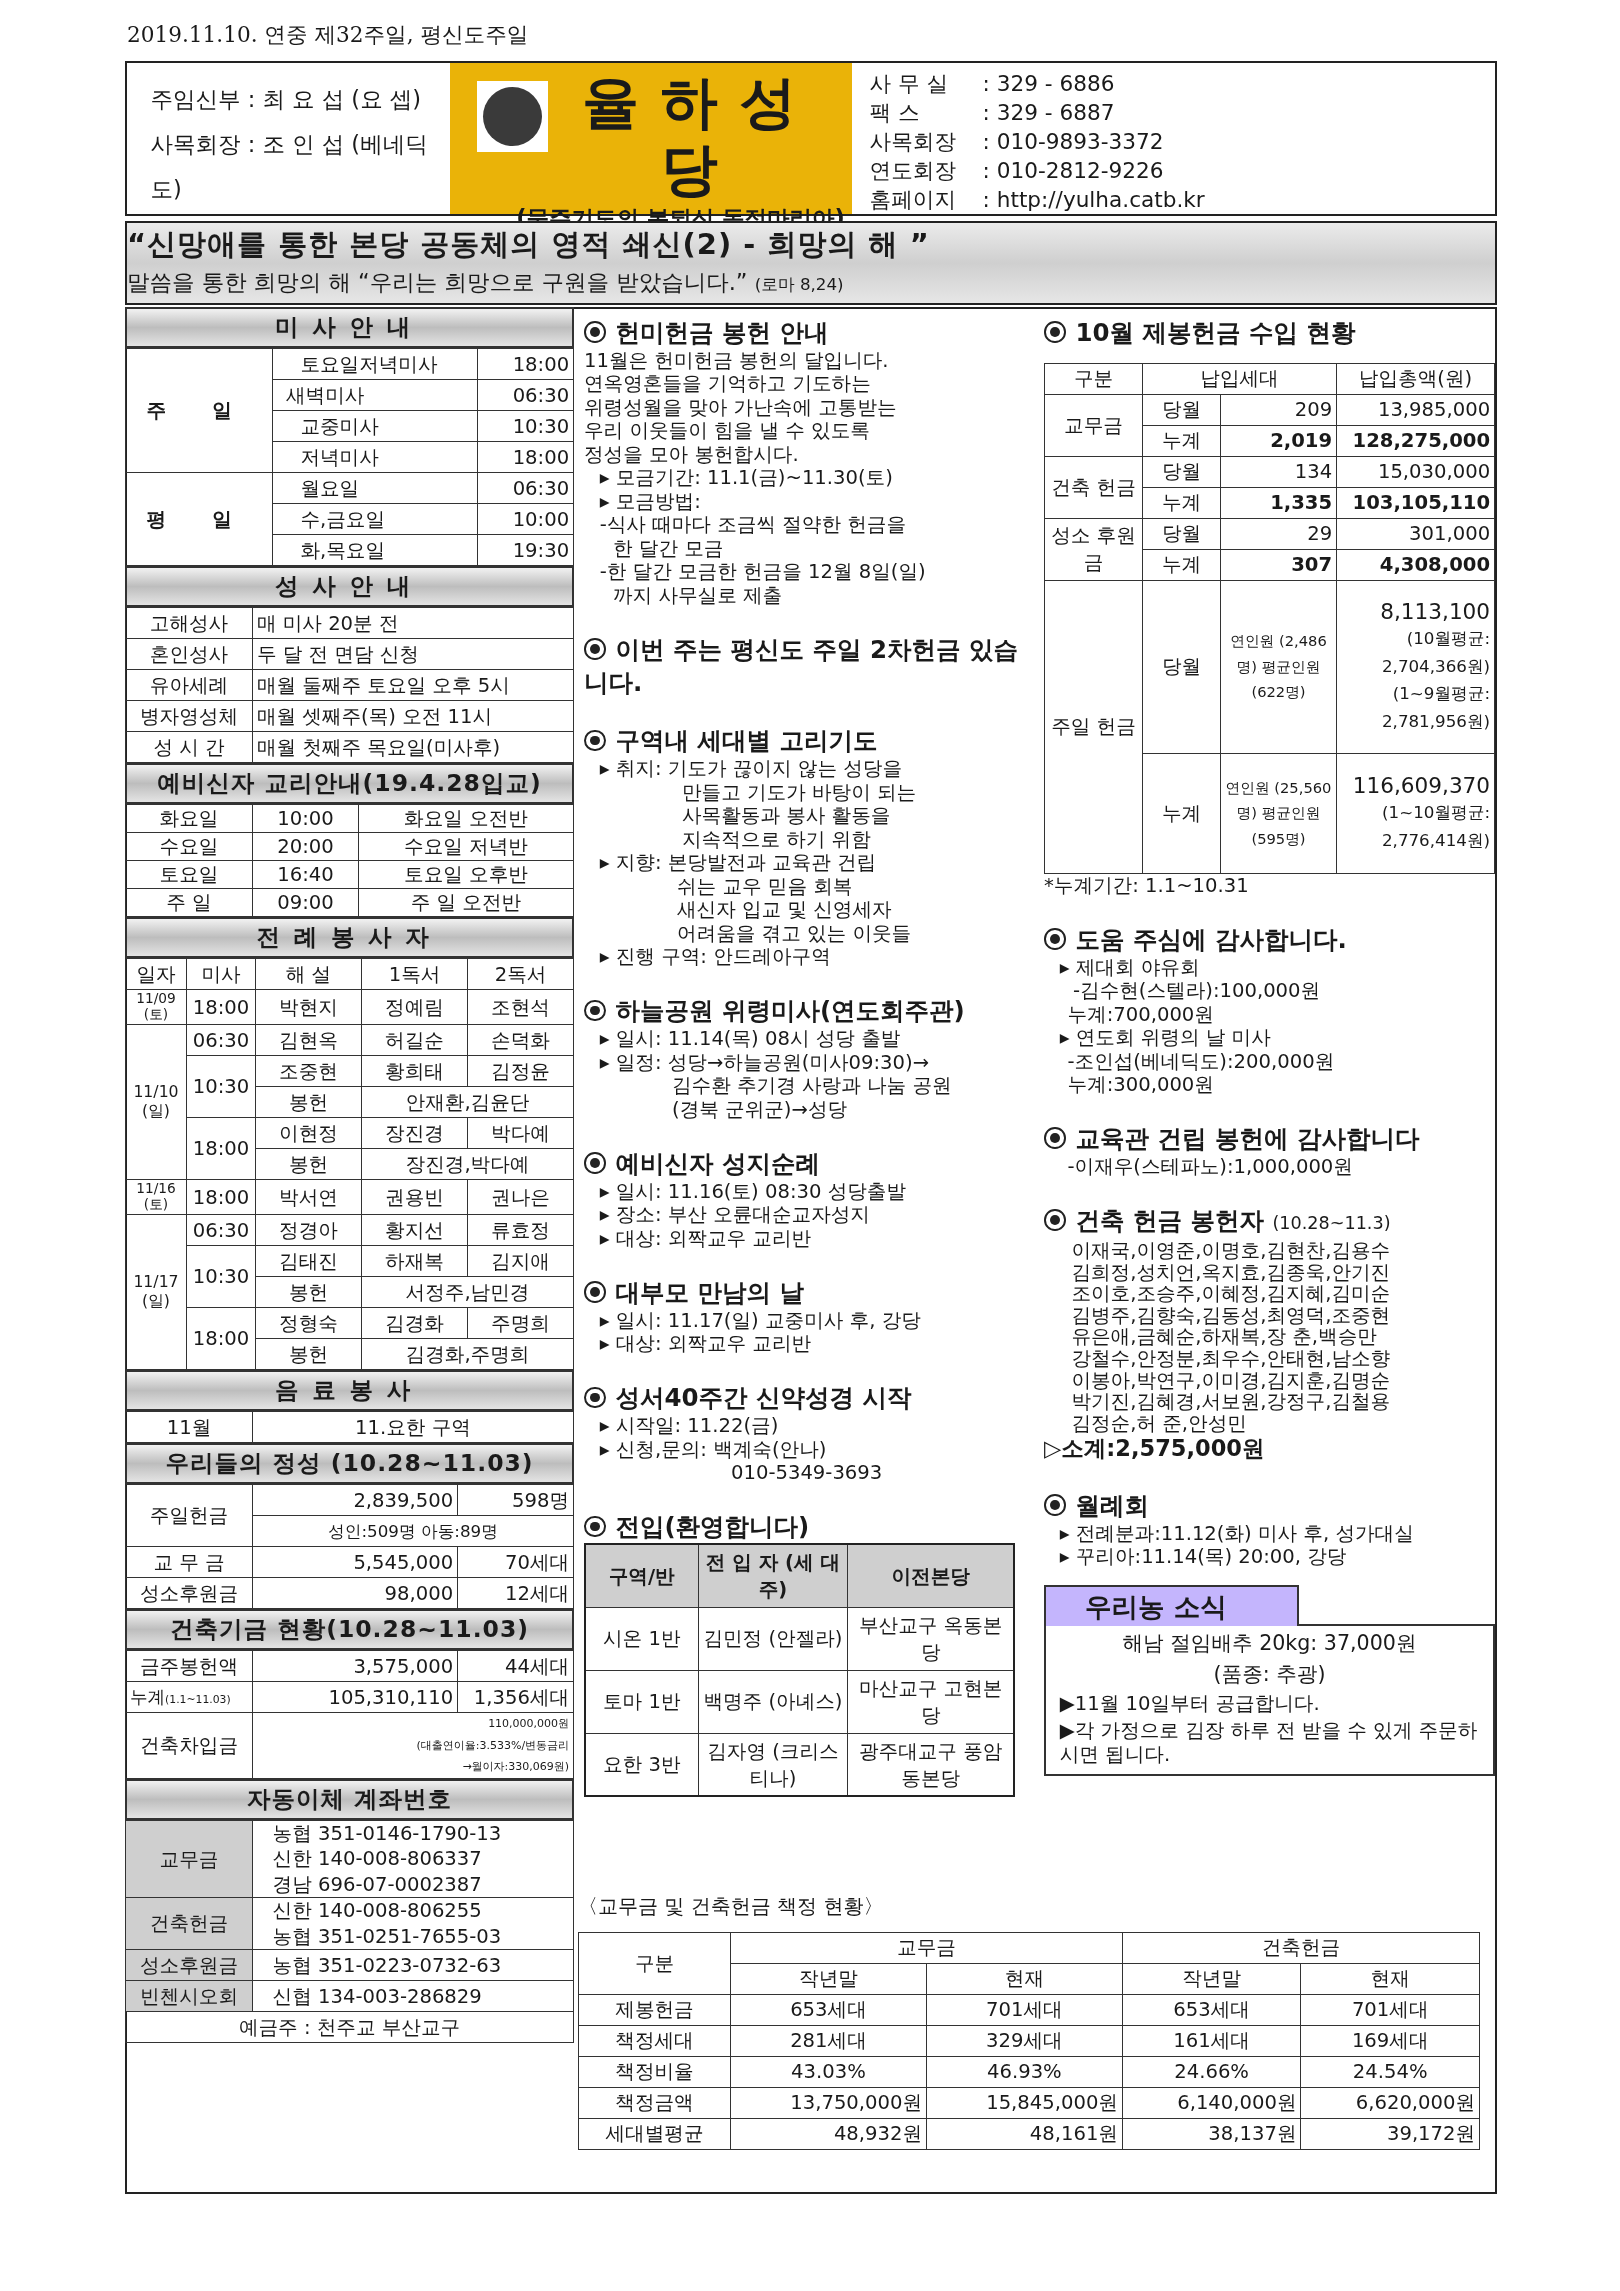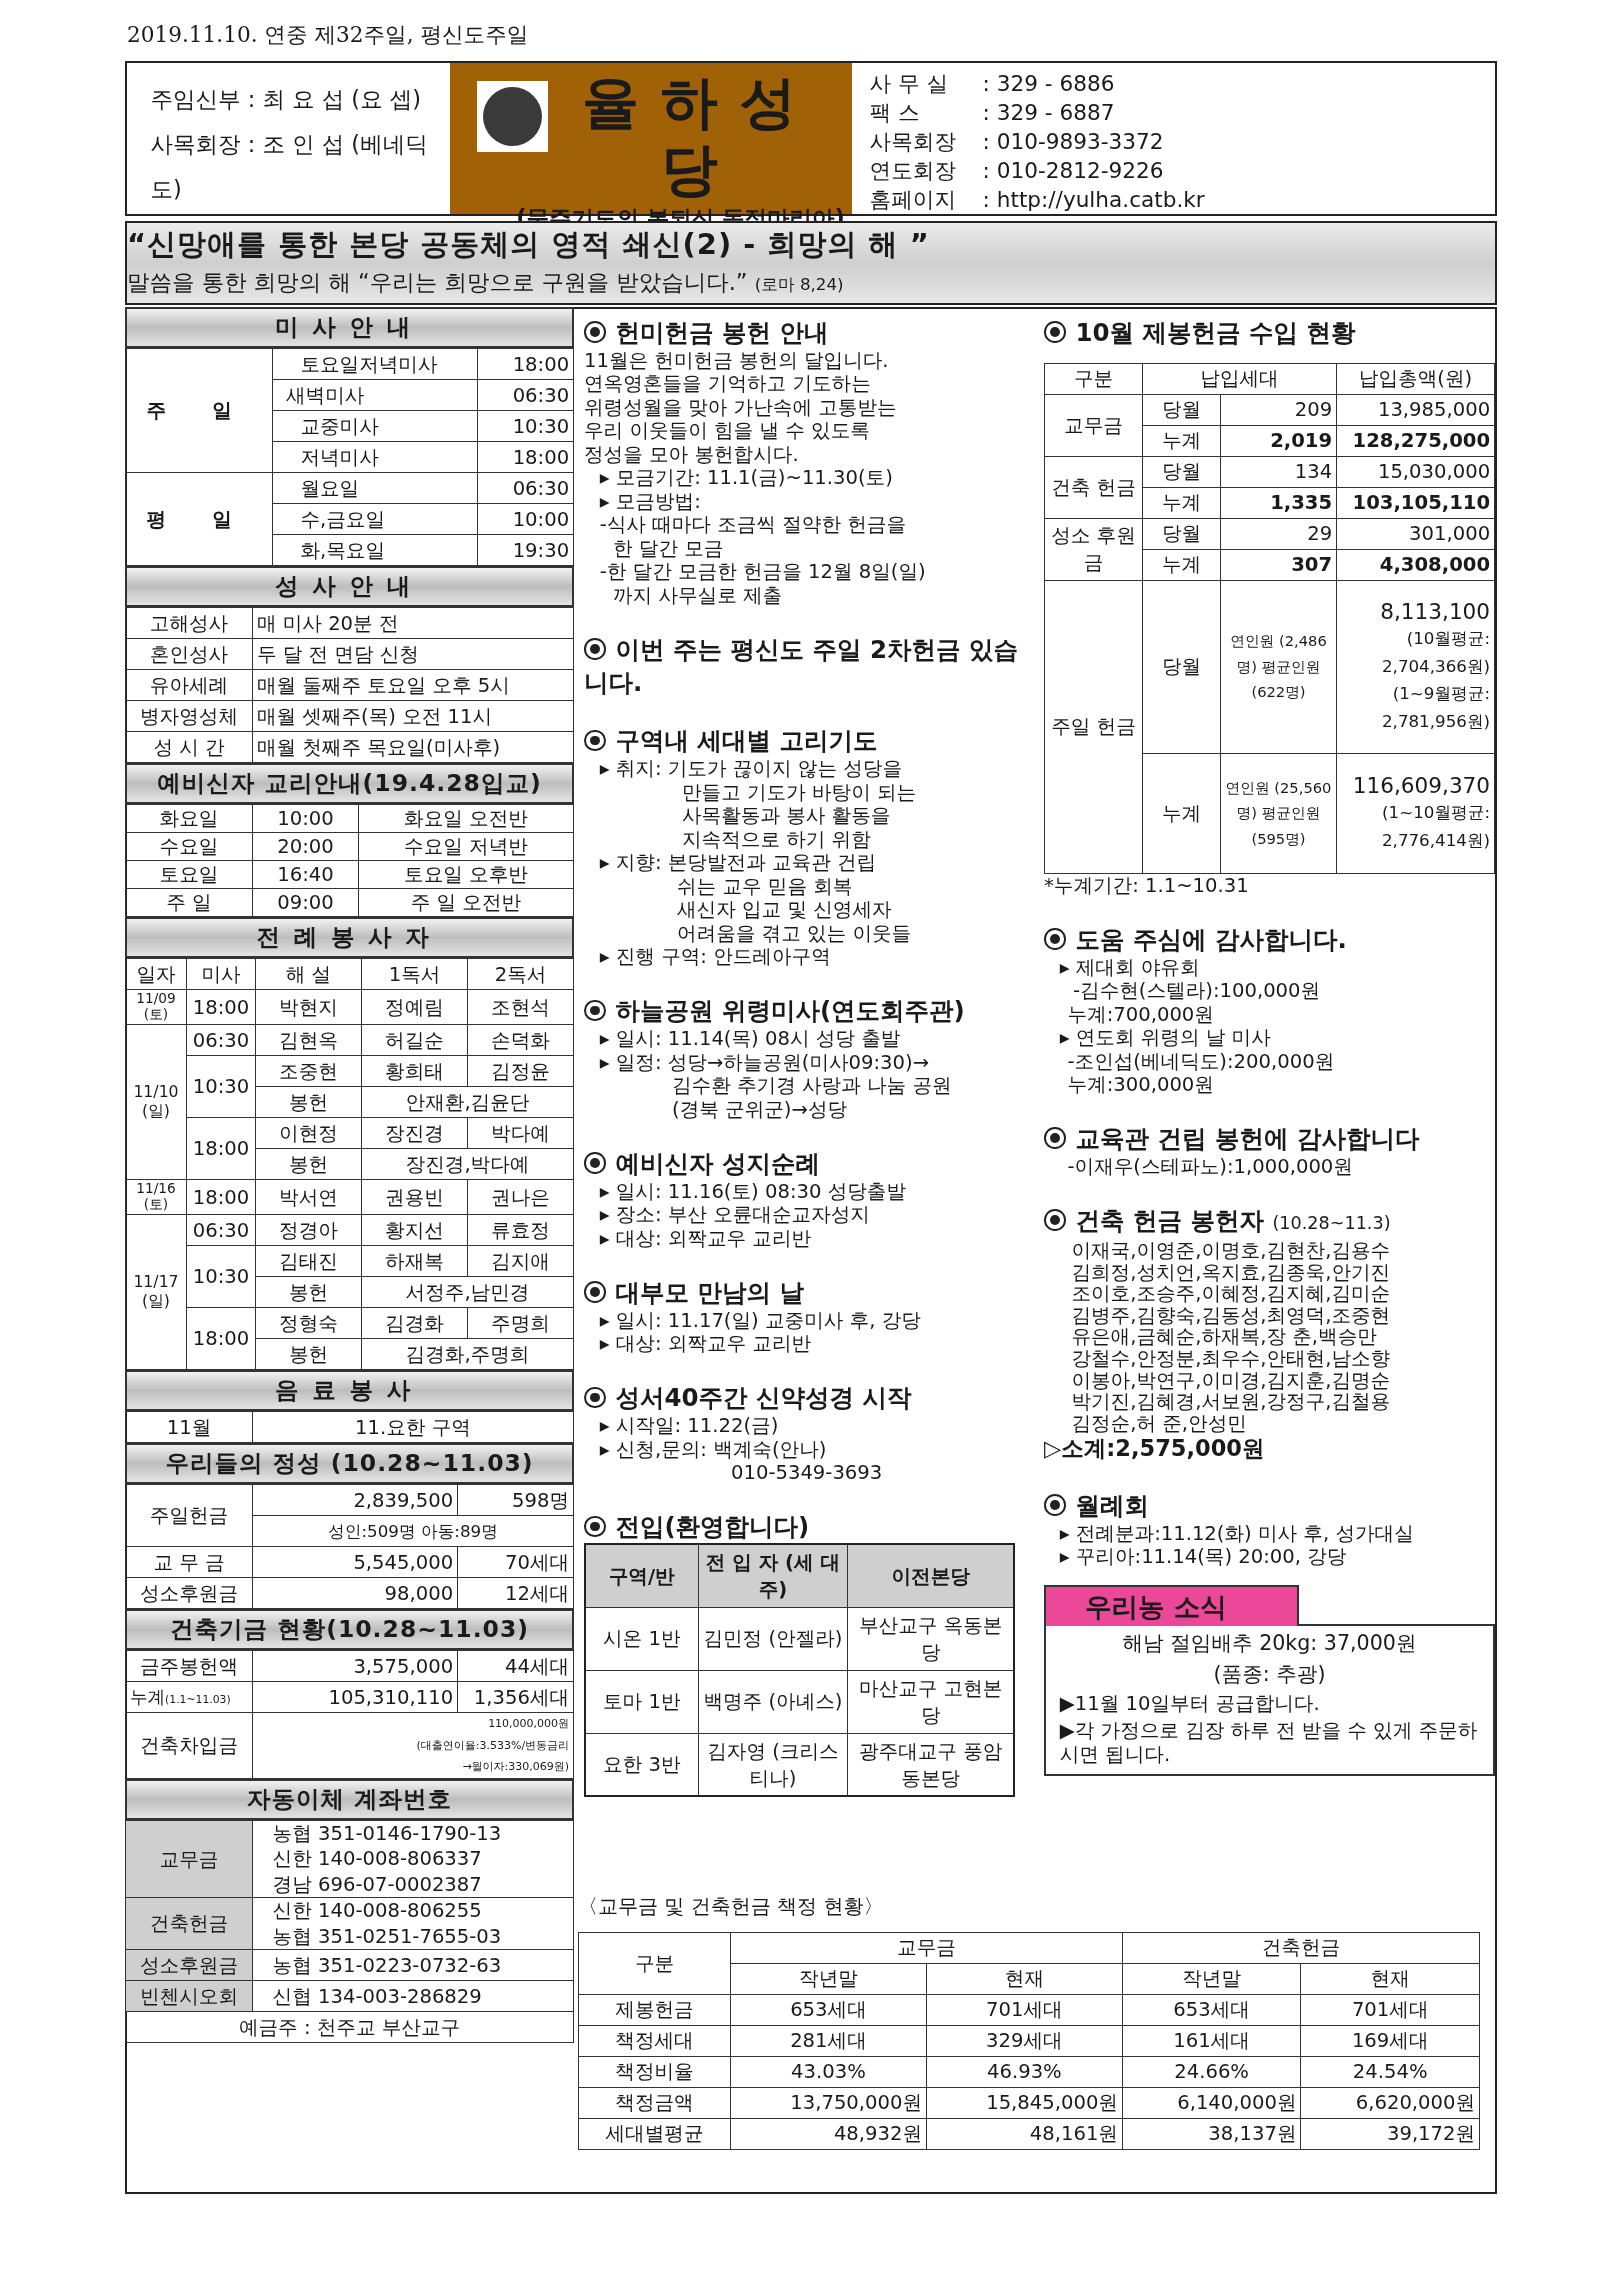--- a/index.html
+++ b/index.html
@@ -1,21 +1,21 @@
 <!DOCTYPE html>
 <html><head>
 <meta charset="utf-8">
 <style>
 *{box-sizing:border-box;margin:0;padding:0}
 body{width:1620px;height:2292px;background:#fff;font-family:"DejaVu Sans","Liberation Sans",sans-serif;color:#1a1a1a;position:relative;overflow:hidden}
 .abs{position:absolute}
 .topdate{left:127px;top:19.6px;font-size:21.6px;font-family:"DejaVu Serif","Liberation Serif",serif}
 .header{left:125px;top:61px;width:1372px;height:155px;border:2.9px solid #222;display:flex}
 .hleft{width:323px;padding:13.7px 0 0 23.5px;font-size:22.5px;line-height:45px}
-.hmid{width:402px;background:#a16207;position:relative;text-align:center}
+.hmid{width:402px;background:#eab308;position:relative;text-align:center}
 .logo{position:absolute;left:27.4px;top:17.6px;width:71px;height:71px;background:#fff;display:flex;align-items:center;justify-content:center}
 .logo span{display:block;width:59px;height:59px;border-radius:50%;background:#3a3a3a}
 .church{font-size:57px;font-weight:bold;letter-spacing:21.6px;padding-left:98px;line-height:67px;padding-top:5.9px}
 .sub1{font-size:22.5px;font-weight:bold;line-height:31px;padding-left:59px}
 .sub2{font-size:19.6px;font-weight:bold;line-height:33px;padding-left:19.6px}
 .hright{flex:1;padding:5.9px 0 0 17.6px;font-size:21.6px;line-height:29px}
 .hright div{display:flex}
 .hright .k{width:113px}
 .banner{left:125px;top:221px;width:1372px;height:84px;border:2.9px solid #222;background:linear-gradient(#ebebeb,#cfcfcf,#e6e6e6);text-align:left}
 .banner .t1{font-size:29px;font-weight:bold;line-height:43px;letter-spacing:1px}
@@ -32,21 +32,21 @@
 .midcol{left:584px;top:312px;width:456px}
 .rightcol{left:1044px;top:312px;width:451px}
 .h2{font-size:24.5px;font-weight:bold;line-height:33px;margin-top:3.9px}
 .h2 .dot{display:inline-block;width:21.6px;height:21.6px;border:2px solid #222;border-radius:50%;position:relative;margin-right:9.8px;vertical-align:-2px}
 .h2 .dot::after{content:"";position:absolute;left:3.9px;top:3.9px;width:9.8px;height:9.8px;border-radius:50%;background:#222}
 .p{font-size:19.6px;line-height:23.5px}
 .ind{padding-left:15.7px}
 .ind2{padding-left:98px}
 .gap{height:21.6px}
 .notice{border:2px solid #333;margin-top:29px;position:relative}
-.notice-tab{position:absolute;top:-41px;left:-2px;width:255px;height:41px;border:2px solid #333;border-bottom:none;background:#ec4899;font-size:26.5px;font-weight:bold;padding-left:39px;line-height:39px}
+.notice-tab{position:absolute;top:-41px;left:-2px;width:255px;height:41px;border:2px solid #333;border-bottom:none;background:#c4b5fd;font-size:26.5px;font-weight:bold;padding-left:39px;line-height:39px}
 .bottom{left:578px;top:1887px;width:916px}
 </style>
 </head>
 <body>
 
 <div class="abs topdate">2019.11.10. 연중 제32주일, 평신도주일</div>
 
 <div class="abs header">
  <div class="hleft">
   <div><span>주임신부</span> : <span>최 요 섭 (요 셉)</span></div>

